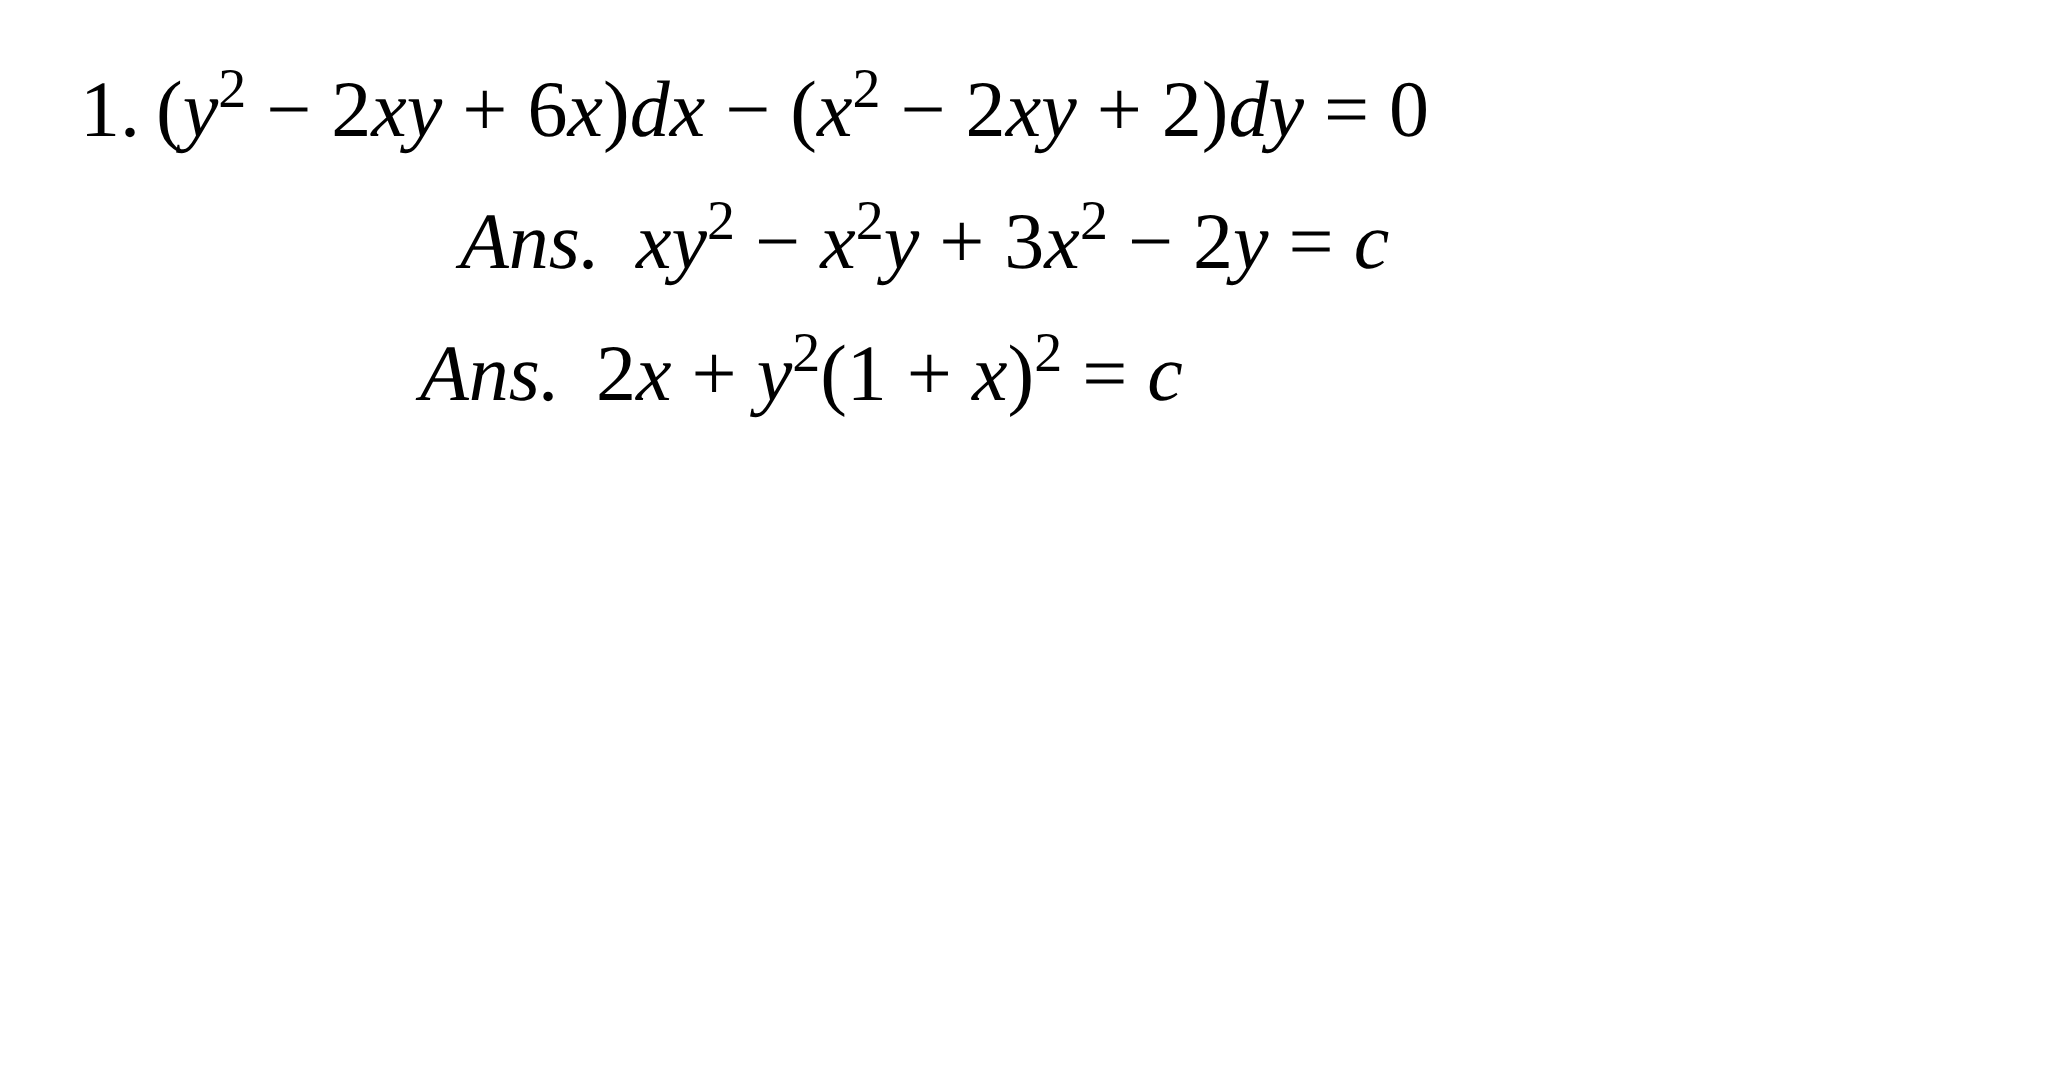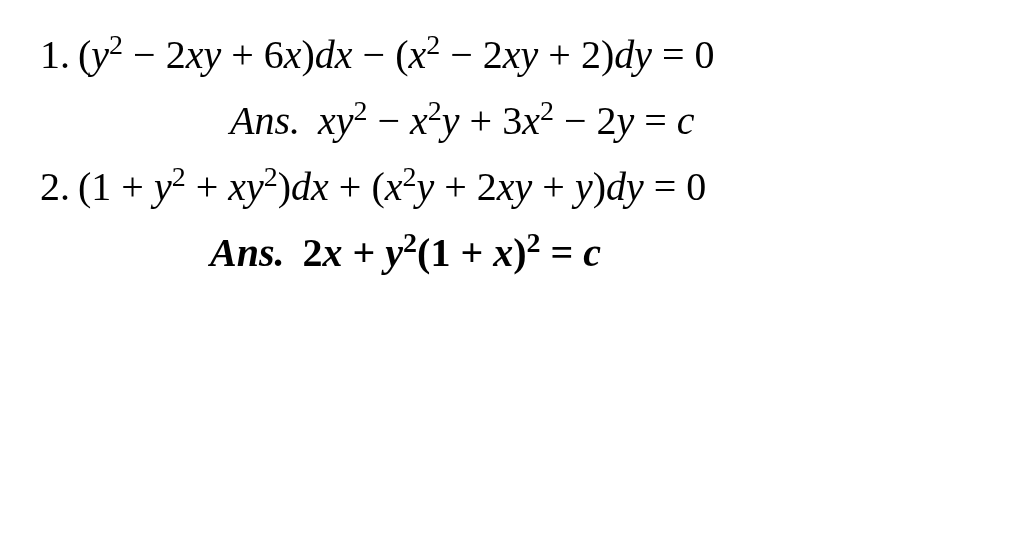--- a/index.html
+++ b/index.html
@@ -40,36 +40,32 @@
     line-height: 0;
   }
   .num {
     margin-right: 8px;
   }
   .indent-right {
     padding-left: 290px;
   }
   .prob2-ans {
      padding-left: 170px;
-     font-weight: bold;
   }
 </style>
 </head>
 <body>
 
 <div class="page">
 
   <div class="line">
     <span class="num">1.</span><span>(<i>y</i><sup>2</sup> − 2<i>xy</i> + 6<i>x</i>)<i>dx</i> − (<i>x</i><sup>2</sup> − 2<i>xy</i> + 2)<i>dy</i> = 0</span>
   </div>
   <div class="line answer">
     <span class="ans-label">Ans.</span><span><i>xy</i><sup>2</sup> − <i>x</i><sup>2</sup><i>y</i> + 3<i>x</i><sup>2</sup> − 2<i>y</i> = <i>c</i></span>
   </div>
 
-  <div class="line">
-    <span class="num">2.</span><span>(1 + <i>y</i><sup>2</sup> + <i>xy</i><sup>2</sup>)<i>dx</i> + (<i>x</i><sup>2</sup><i>y</i> + 2<i>xy</i> + <i>y</i>)<i>dy</i> = 0</span>
-  </div>
   <div class="line prob2-ans">
     <span class="ans-label">Ans.</span><span>2<i>x</i> + <i>y</i><sup>2</sup>(1 + <i>x</i>)<sup>2</sup> = <i>c</i></span>
   </div>
 
 
 </div>
 
 </body></html>

